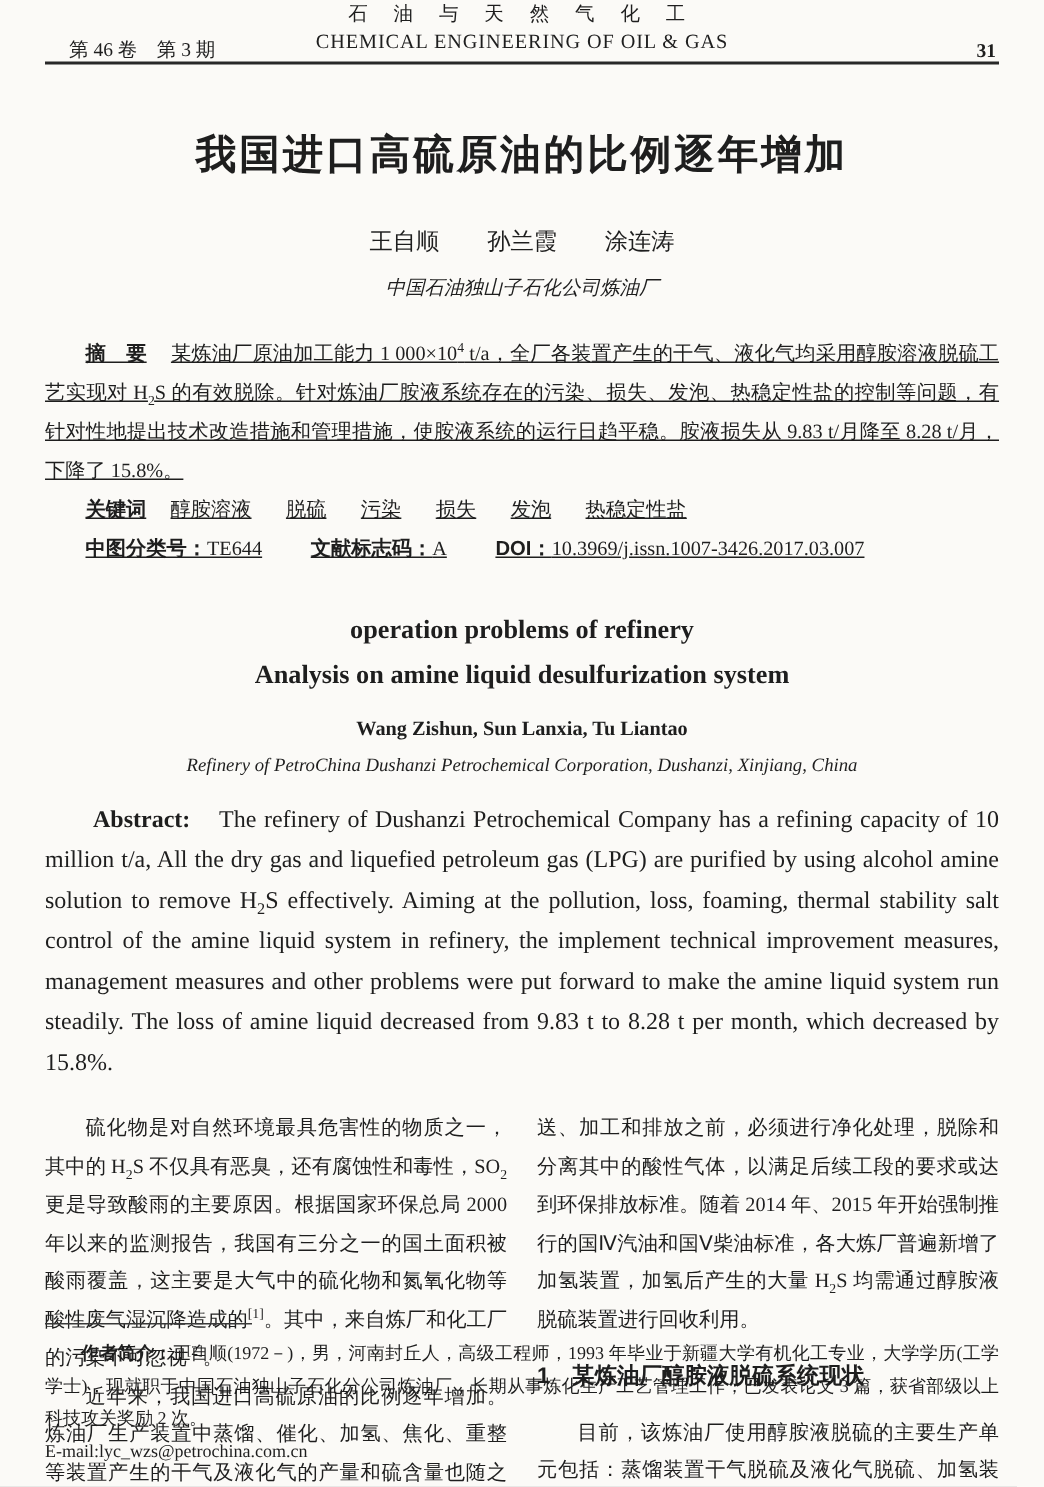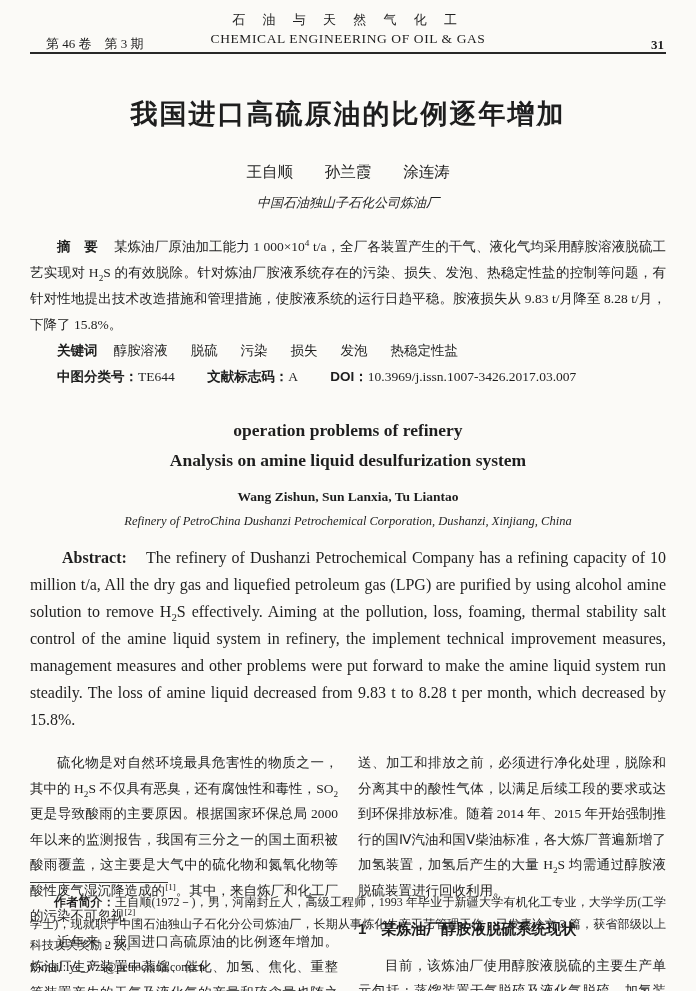--- a/index.html
+++ b/index.html
@@ -10,40 +10,40 @@
     background:#fbfaf7;
     color:#1e1e1e;
     font-family:"Liberation Serif", serif;
     box-sizing:border-box;
     padding:0 30px;
     overflow:hidden;
   }
   sub, sup { font-size:68%; line-height:0; }
 
   
-  .header { position:relative; padding-top:11px; }
+  .header { position:relative; padding-top:0; }
   .header-center { text-align:center; }
   .journal-cn { font-size:13px; letter-spacing:7px; }
   .journal-en { font-size:13.5px; margin-top:2px; letter-spacing:0.6px; }
   .vol-issue { position:absolute; left:16px; bottom:1px; font-size:13px; }
   .page-number { position:absolute; right:2px; bottom:1px; font-size:13px;font-weight:bold; }
   .header-rule { border-bottom:2.5px solid #282828; margin-top:5px; }
 
   
   .title-cn {
     margin-top:42px; text-align:center;
     font-family:"Liberation Sans", sans-serif;
     font-size:27px; font-weight:bold; letter-spacing:2px;
   }
   .authors-cn { margin-top:30px; text-align:center; font-size:15.5px; }
   .authors-cn .author { margin:0 14px; }
   .affiliation-cn { margin-top:11px; text-align:center; font-size:13px; font-style:italic; }
 
   
-  .cn-abstract { margin-top:22px; font-size:13.5px; line-height:26px; text-align:justify; }
+  .cn-abstract { margin-top:22px; font-size:13.5px; line-height:26px; text-align:justify;text-decoration:underline; }
   .cn-abstract p { margin:0; }
   .indent2 { text-indent:2em; }
   .hei { font-family:"Liberation Sans", sans-serif; font-weight:bold; }
   .label-gap { margin-right:1.2em; }
   .keyword { margin-right:1.7em; }
   .clc-group { margin-right:2.4em; white-space:nowrap; }
 
   
   .en-title { margin-top:25px; text-align:center; font-size:17.5px; font-weight:bold; line-height:30px; }
   .en-authors { margin-top:14px; text-align:center; font-size:13.5px; font-weight:bold; }

